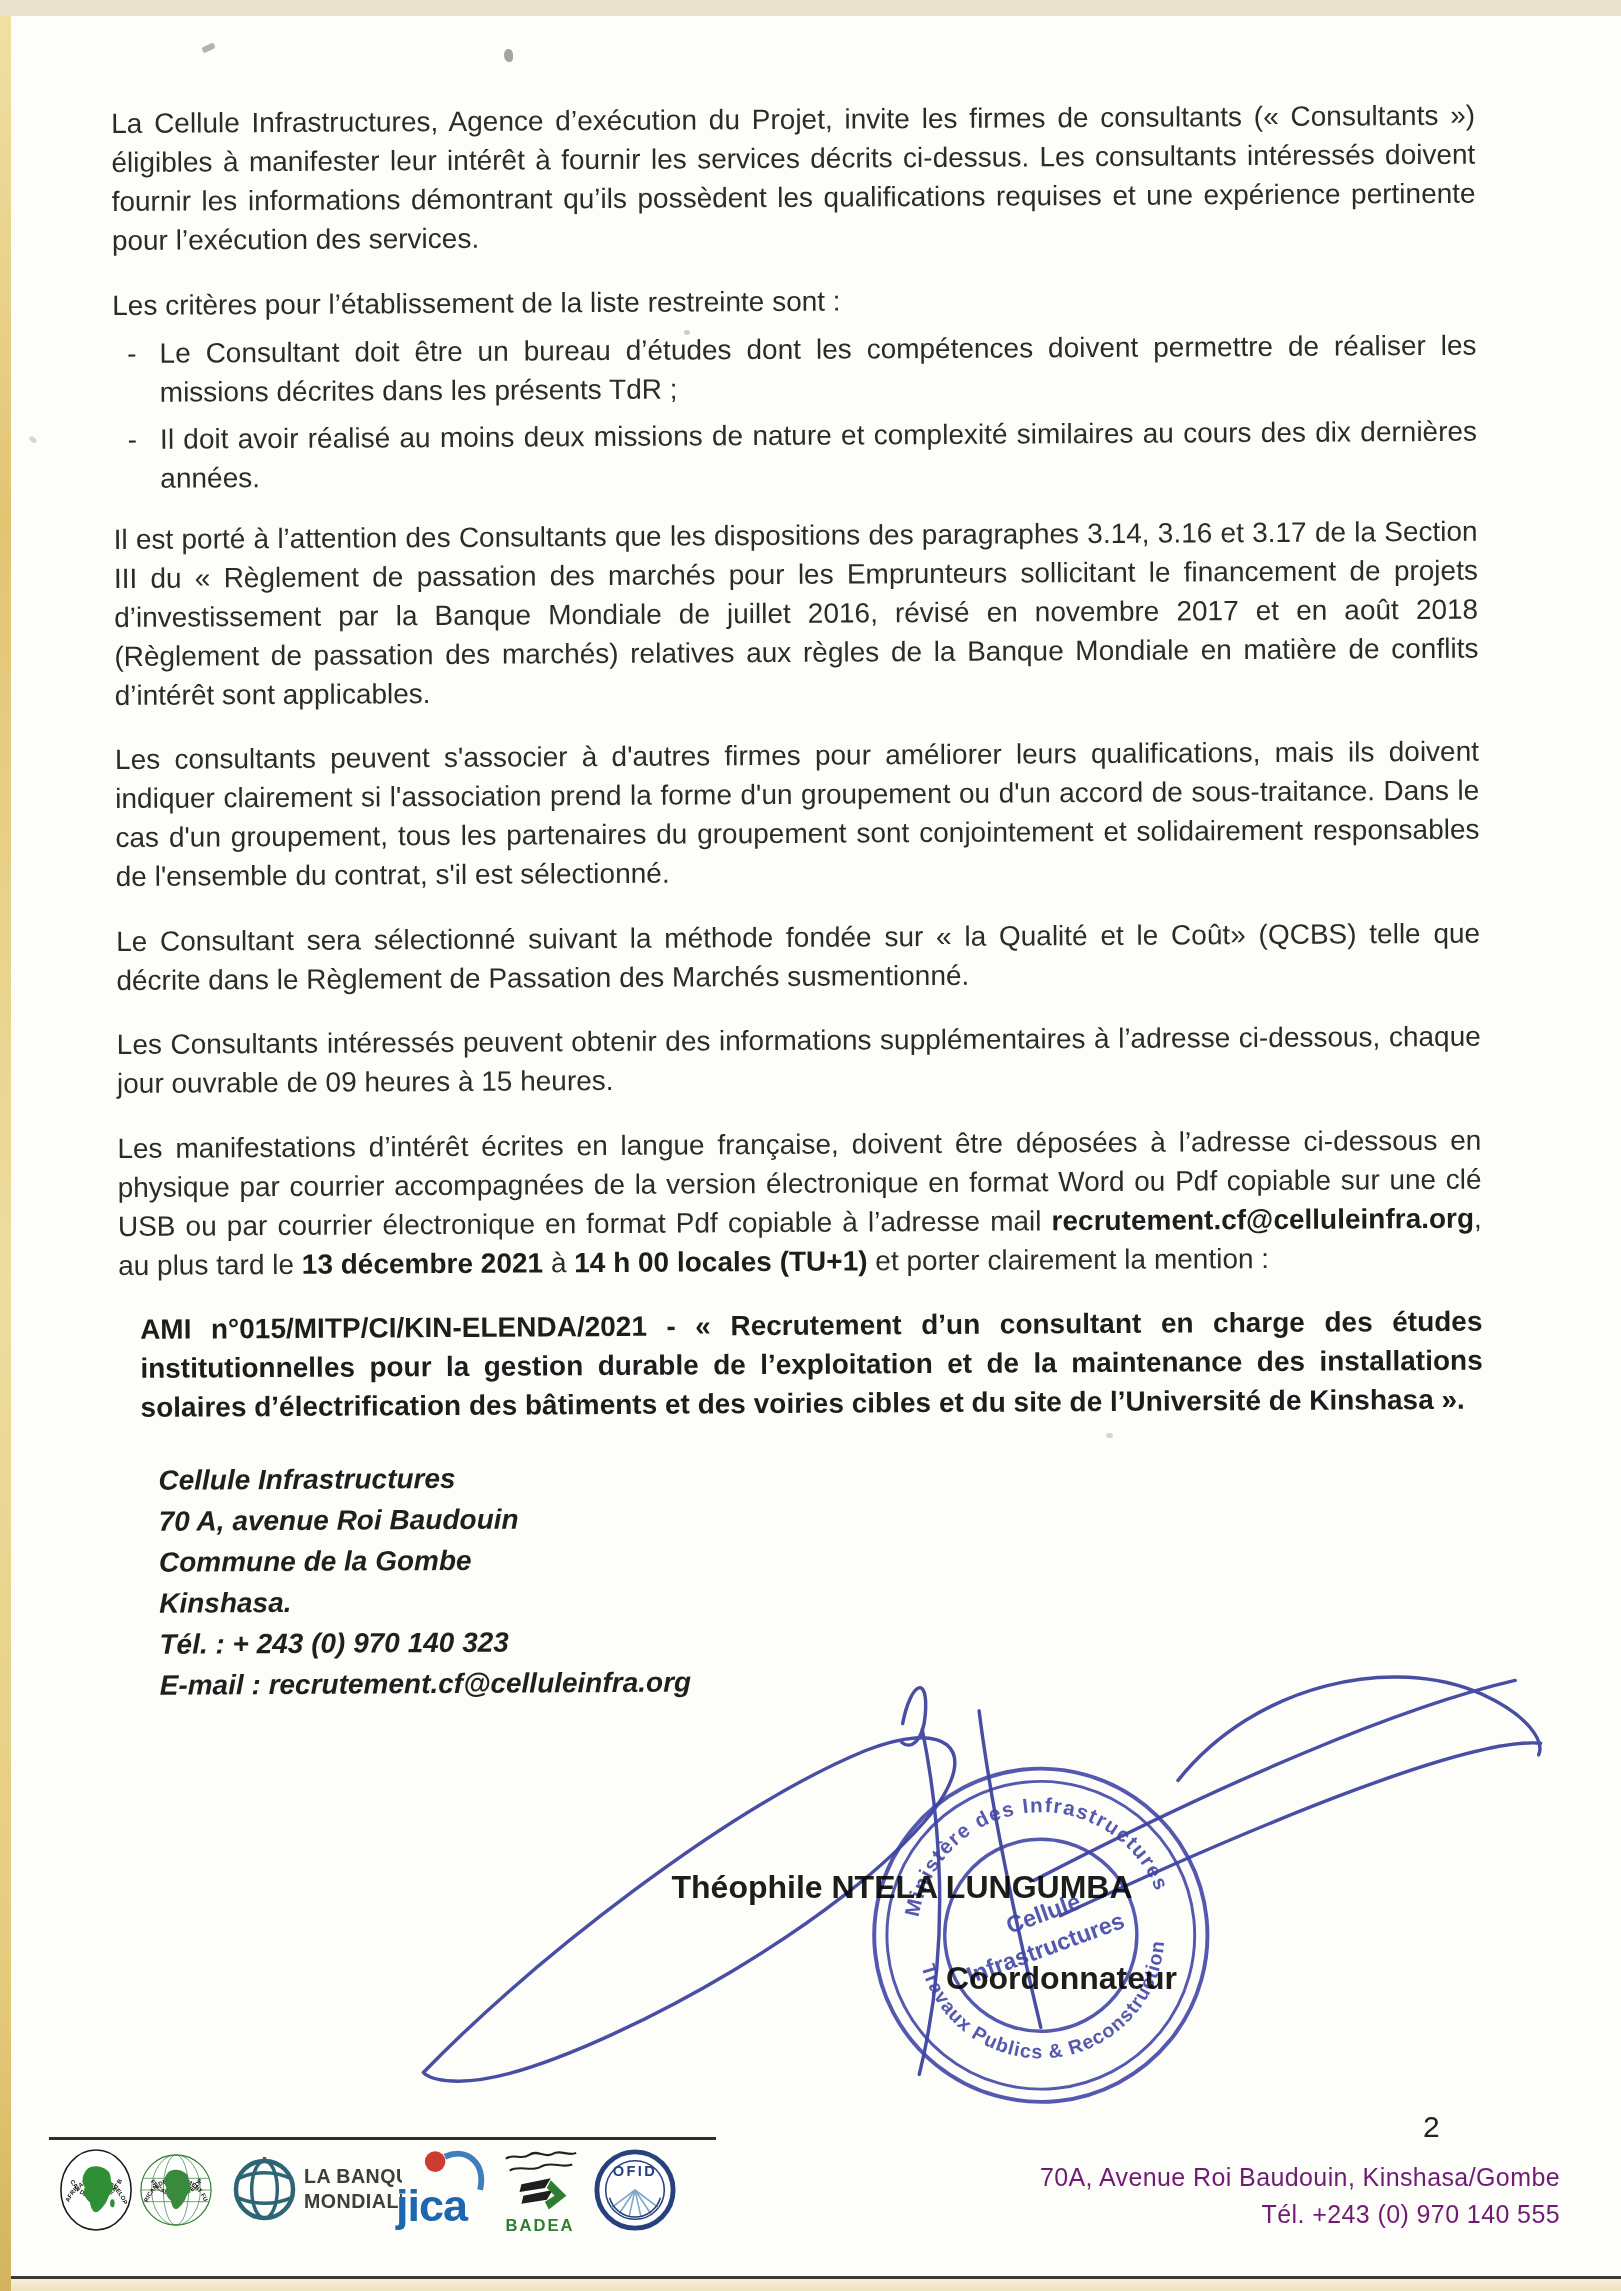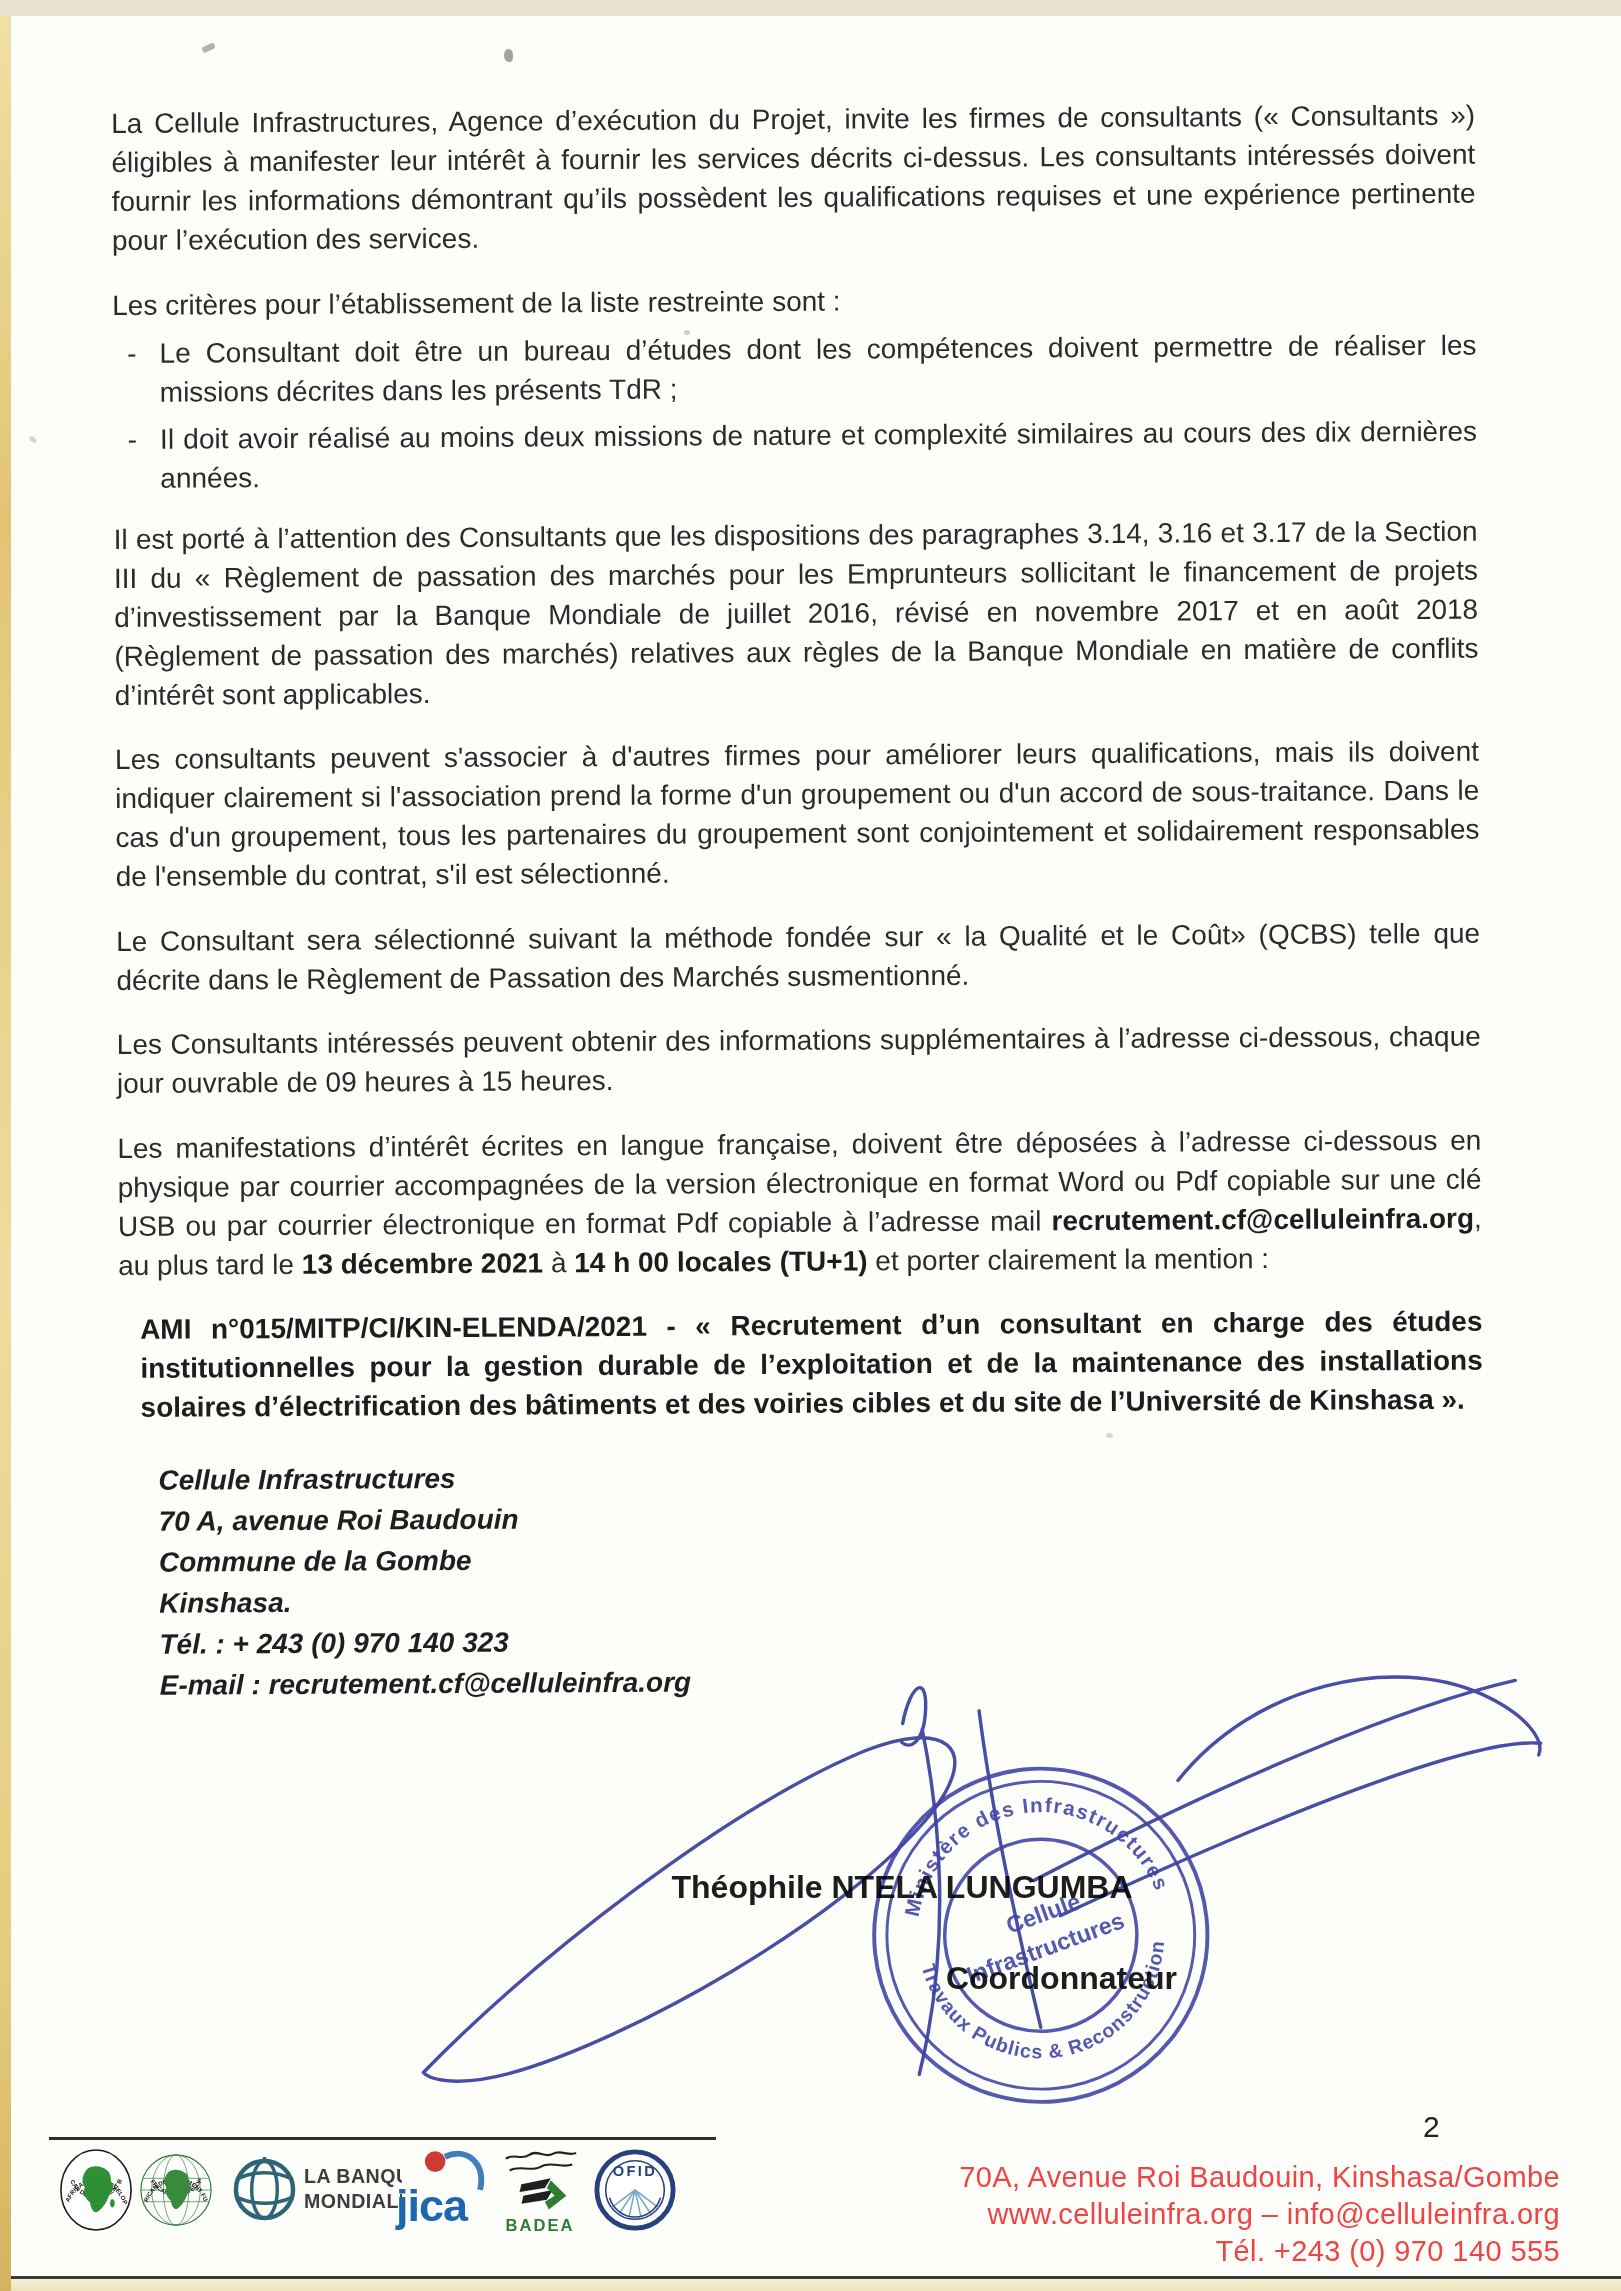--- a/index.html
+++ b/index.html
@@ -26,22 +26,22 @@
 
   .sig-name{position:absolute;left:608px;top:1853px;width:588px;text-align:center;font-weight:bold;
     font-size:32px;color:#1d1d1d;z-index:10;}
   .sig-title{position:absolute;left:667px;top:1944px;width:510px;text-align:right;font-weight:bold;
     font-size:32px;color:#1d1d1d;z-index:10;}
 
   svg.overlay{position:absolute;left:0;top:0;z-index:20;mix-blend-mode:multiply;}
 
   .logo{position:absolute;z-index:6;}
 
-  .footer-right{position:absolute;right:61px;top:2143px;text-align:right;font-size:29px;line-height:37px;
-    color:#ef4444;letter-spacing:0.4px;z-index:6;}
+  .footer-right{position:absolute;right:61px;top:2143px;text-align:right;font-size:25px;line-height:37px;
+    color:#701a75;letter-spacing:0.4px;z-index:6;}
   .page-num{position:absolute;left:1423px;top:2094px;font-size:30px;color:#222;z-index:6;}
 
   .speck{position:absolute;background:#8a8a83;opacity:.65;z-index:3;}
   .s1{left:202px;top:29px;width:12.7px;height:5.9px;transform:rotate(-25deg);border-radius:2px;}
   .s2{left:504px;top:33px;width:8.8px;height:12.7px;border-radius:50% 50% 40% 60%;background:#74746c;}
   .s3{left:684px;top:314px;width:5.9px;height:4.9px;border-radius:50%;opacity:.4;}
   .s4{left:29px;top:421px;width:7.8px;height:4.9px;border-radius:50%;opacity:.35;transform:rotate(40deg);}
   .s5{left:1106px;top:1417px;width:6.9px;height:4.9px;border-radius:50%;opacity:.35;}
 </style>
 </head>
@@ -192,21 +192,20 @@
       <line x1="44" y1="44" x2="60" y2="68"></line>
         <line x1="44" y1="44" x2="68" y2="62"></line>
     </g>
     <path d="M 18 52 A 27 27 0 0 0 70 52" fill="none" stroke="#27417c" stroke-width="1.6"></path>
   </svg>
 
   <div class="page-num">2</div>
 
   <div class="footer-right">
     <div>70A,  Avenue Roi Baudouin, Kinshasa/Gombe</div>
-    <div>www.celluleinfra.org – info@celluleinfra.org</div>
     <div>Tél. +243 (0) 970 140 555</div>
   </div>
 
   <div class="rule-bottom"></div>
   <div class="bottom-strip"></div>
   <div class="left-strip"></div>
 </div>
 
 
 </body></html>

